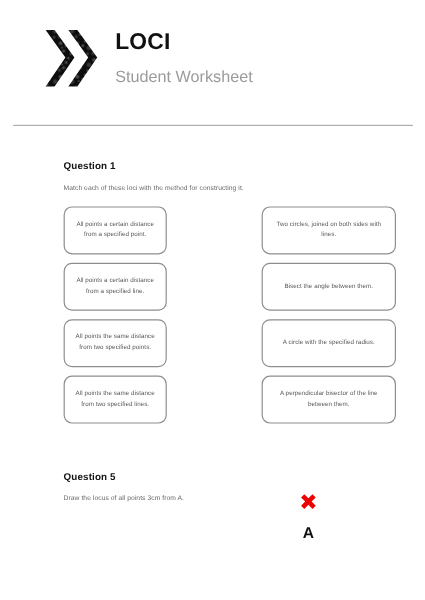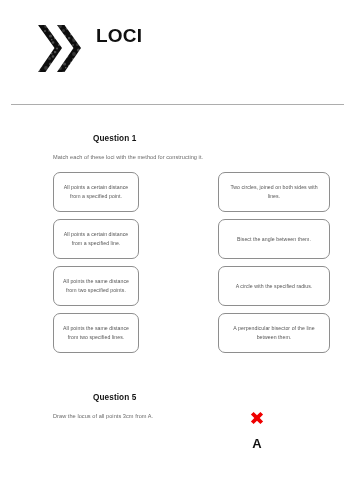--- a/index.html
+++ b/index.html
@@ -69,21 +69,20 @@
     border-top: 1.6px solid #adadad;
   }
 
   
   .q-heading {
     position: absolute;
     font-size: 8.2px;
     font-weight: bold;
     color: #131313;
     letter-spacing: 0.1px;
-    margin-left: 40px;
   }
   .q-body {
     position: absolute;
     font-size: 5.6px;
     font-weight: normal;
     color: #6a6a6a;
     letter-spacing: 0.05px;
   }
 
   #q1-heading { left: 53px; top: 134px; }
@@ -173,20 +172,21 @@
       </defs>
 
       <path d="M4 6 L11.5 6 L28 29 L11.5 53 L4 53 L20.5 29 Z" fill="url(#grungeTex)"></path>
 
       <path d="M23 6 L30.5 6 L47 29 L30.5 53 L23 53 L39.5 29 Z" fill="url(#grungeTex)"></path>
     </svg>
   </div>
 
   <div class="title-block">
     <div class="doc-title">LOCI</div>
+    <div class="doc-subtitle">Student Worksheet</div>
   </div>
 
 </div>
 
 <div class="divider"></div>
 
 <div class="q-heading" id="q1-heading">Question 1</div>
 <div class="q-body" id="q1-body">Match each of these loci with the method for constructing it.</div>
 
 <div class="match-area">

